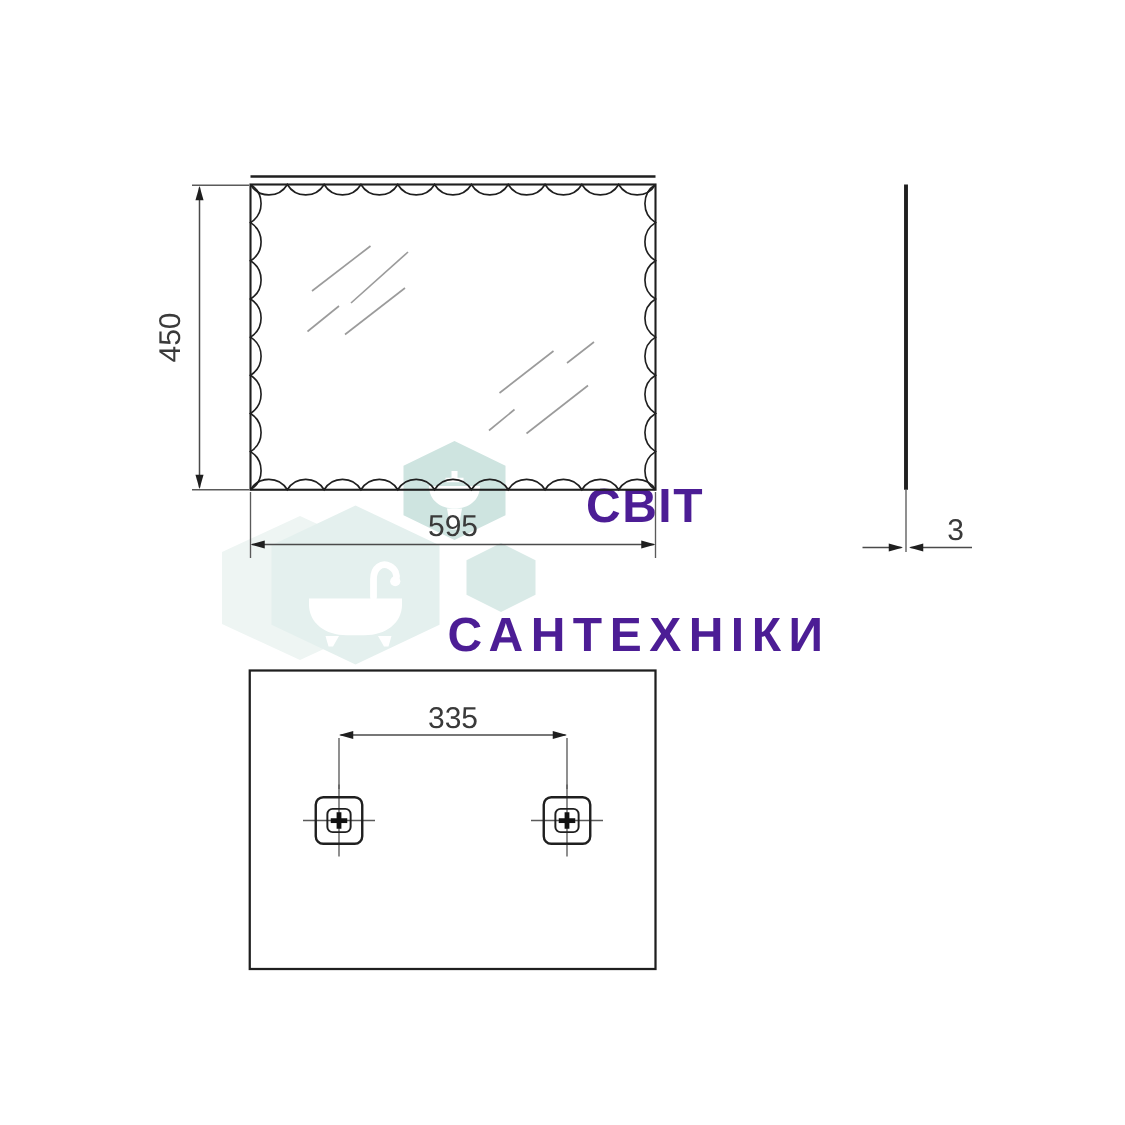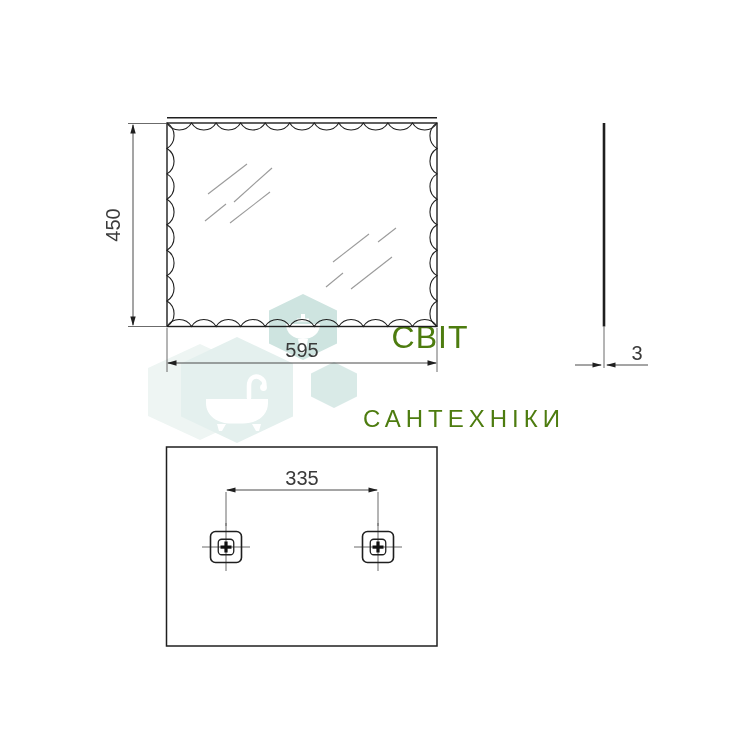--- a/index.html
+++ b/index.html
@@ -2,26 +2,26 @@
 <html><head>
 <meta charset="utf-8">
 <style>
   html,body{margin:0;padding:0;background:#ffffff;}
   .canvas{
     position:relative;width:750px;height:750px;background:#ffffff;overflow:hidden;
     font-family:"Liberation Sans","DejaVu Sans",sans-serif;
   }
   .watermark{position:absolute;inset:0;z-index:1;}
   .wm-text{
-    position:absolute;color:#4d7c0f;font-weight:400;line-height:1;
+    position:absolute;color:#4c1d95;font-weight:700;line-height:1;
     white-space:nowrap;transform:translateX(-50%);user-select:none;
   }
   .wm1{left:430px;top:321px;font-size:32px;letter-spacing:1px;}
   .wm2{left:446px;top:362px;font-size:32px;letter-spacing:5px;}
-  .wm3{left:464px;top:407px;font-size:24px;letter-spacing:5px;text-align:right;}
+  .wm3{left:426px;top:407px;font-size:32px;letter-spacing:5px;text-align:right;}
   svg.drawing{position:absolute;inset:0;z-index:2;}
   .obj{stroke:#1f1f1f;fill:none;}
   .dim{stroke:#4a4a4a;stroke-width:1;fill:none;}
   .thin{stroke:#5a5a5a;stroke-width:0.9;fill:none;}
   .arrow{fill:#1f1f1f;stroke:none;}
   .refl{stroke:#9b9b9b;stroke-width:1.1;fill:none;}
   .dim-label{fill:#3a3a3a;font-family:"Liberation Sans","DejaVu Sans",sans-serif;font-size:20px;}
 </style>
 </head>
 <body>

